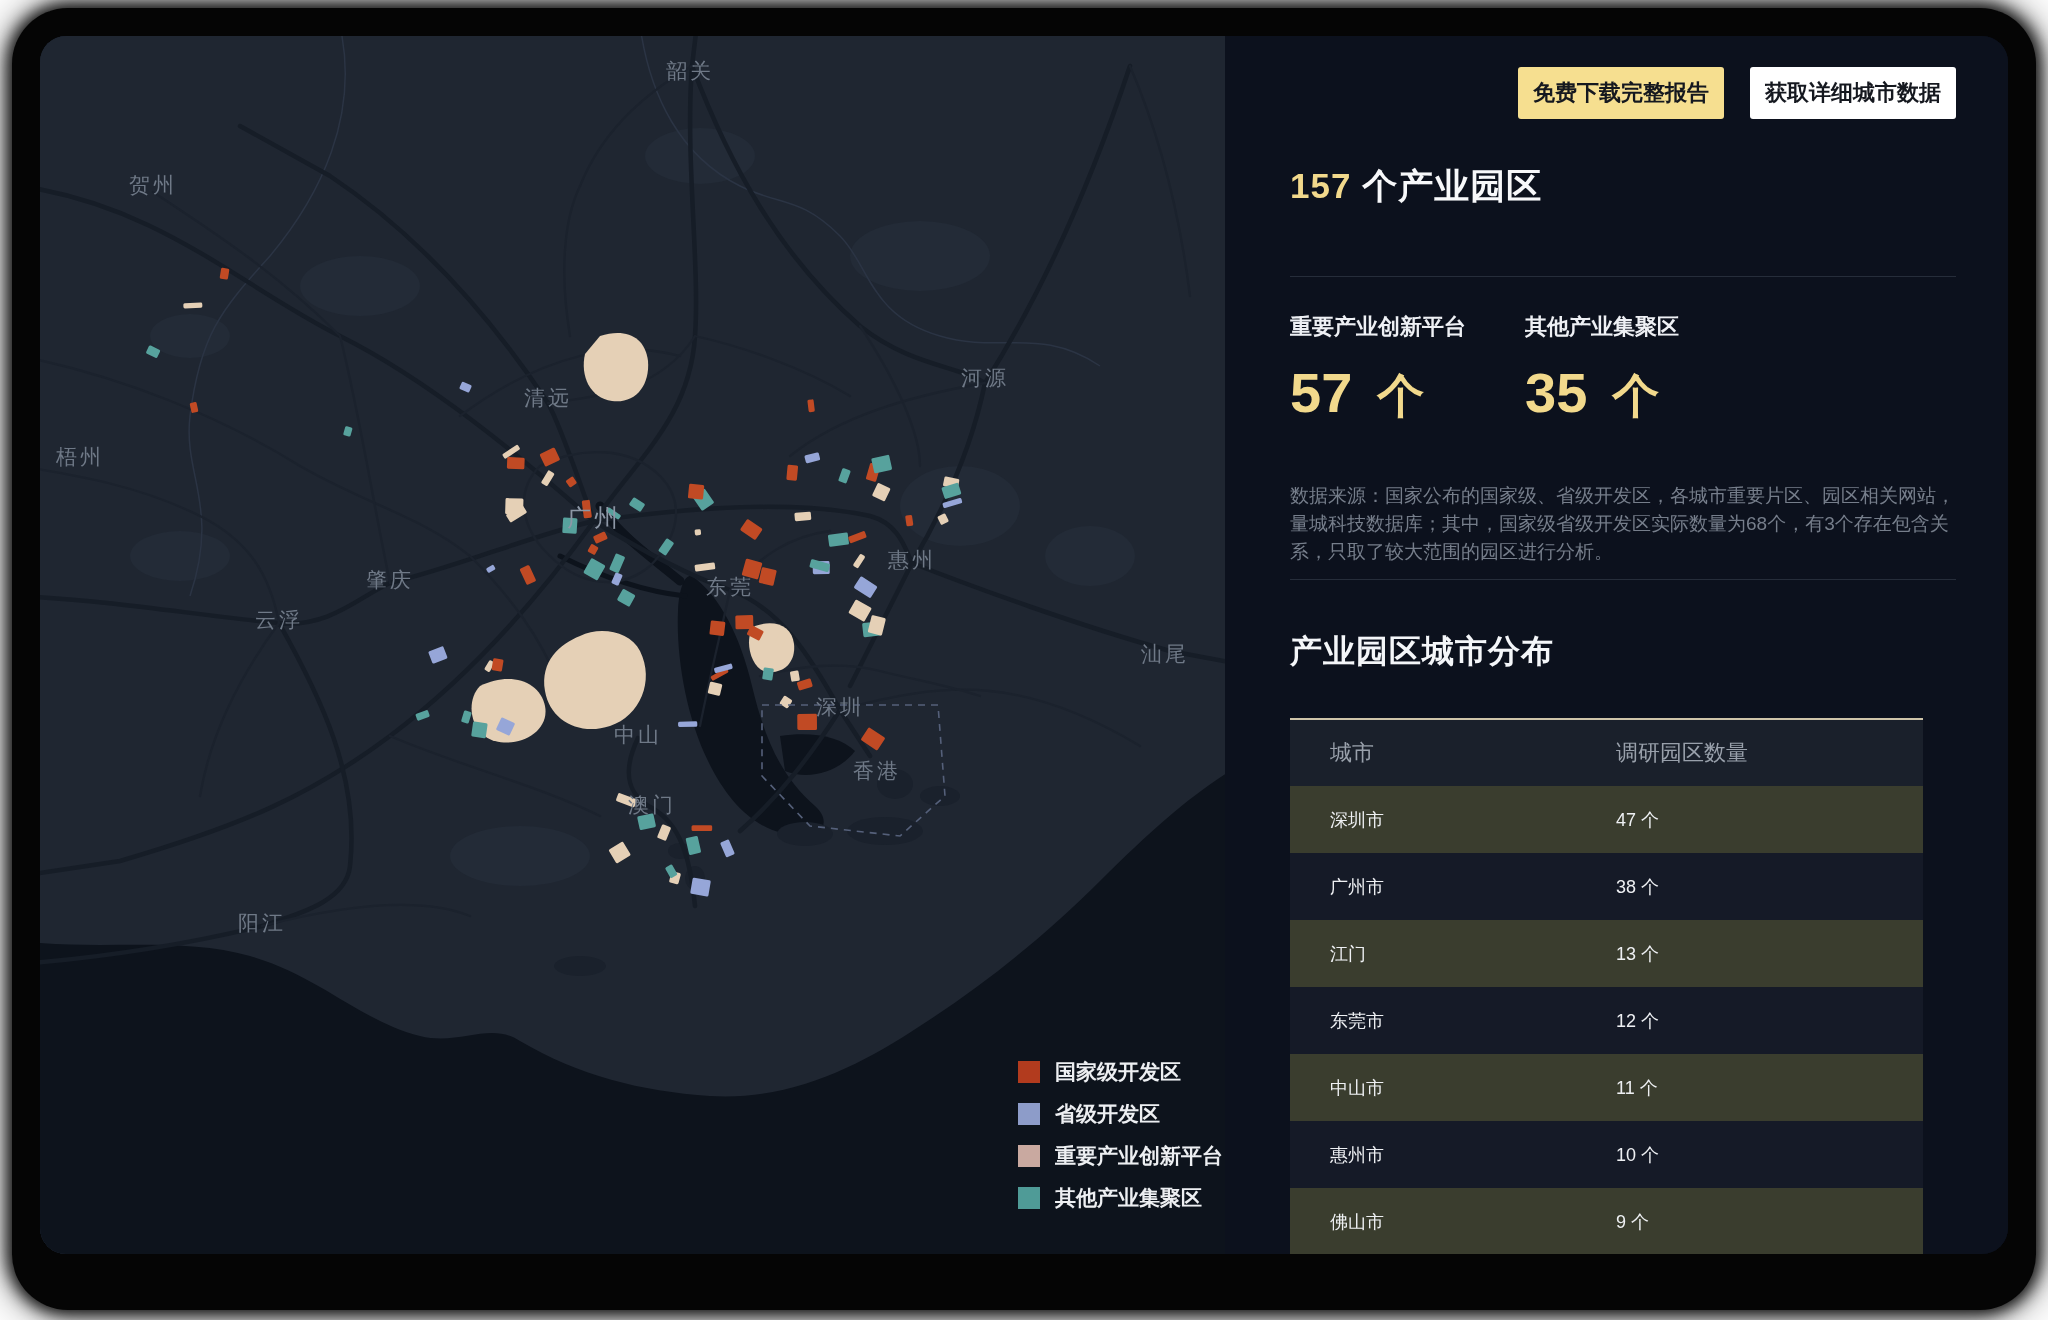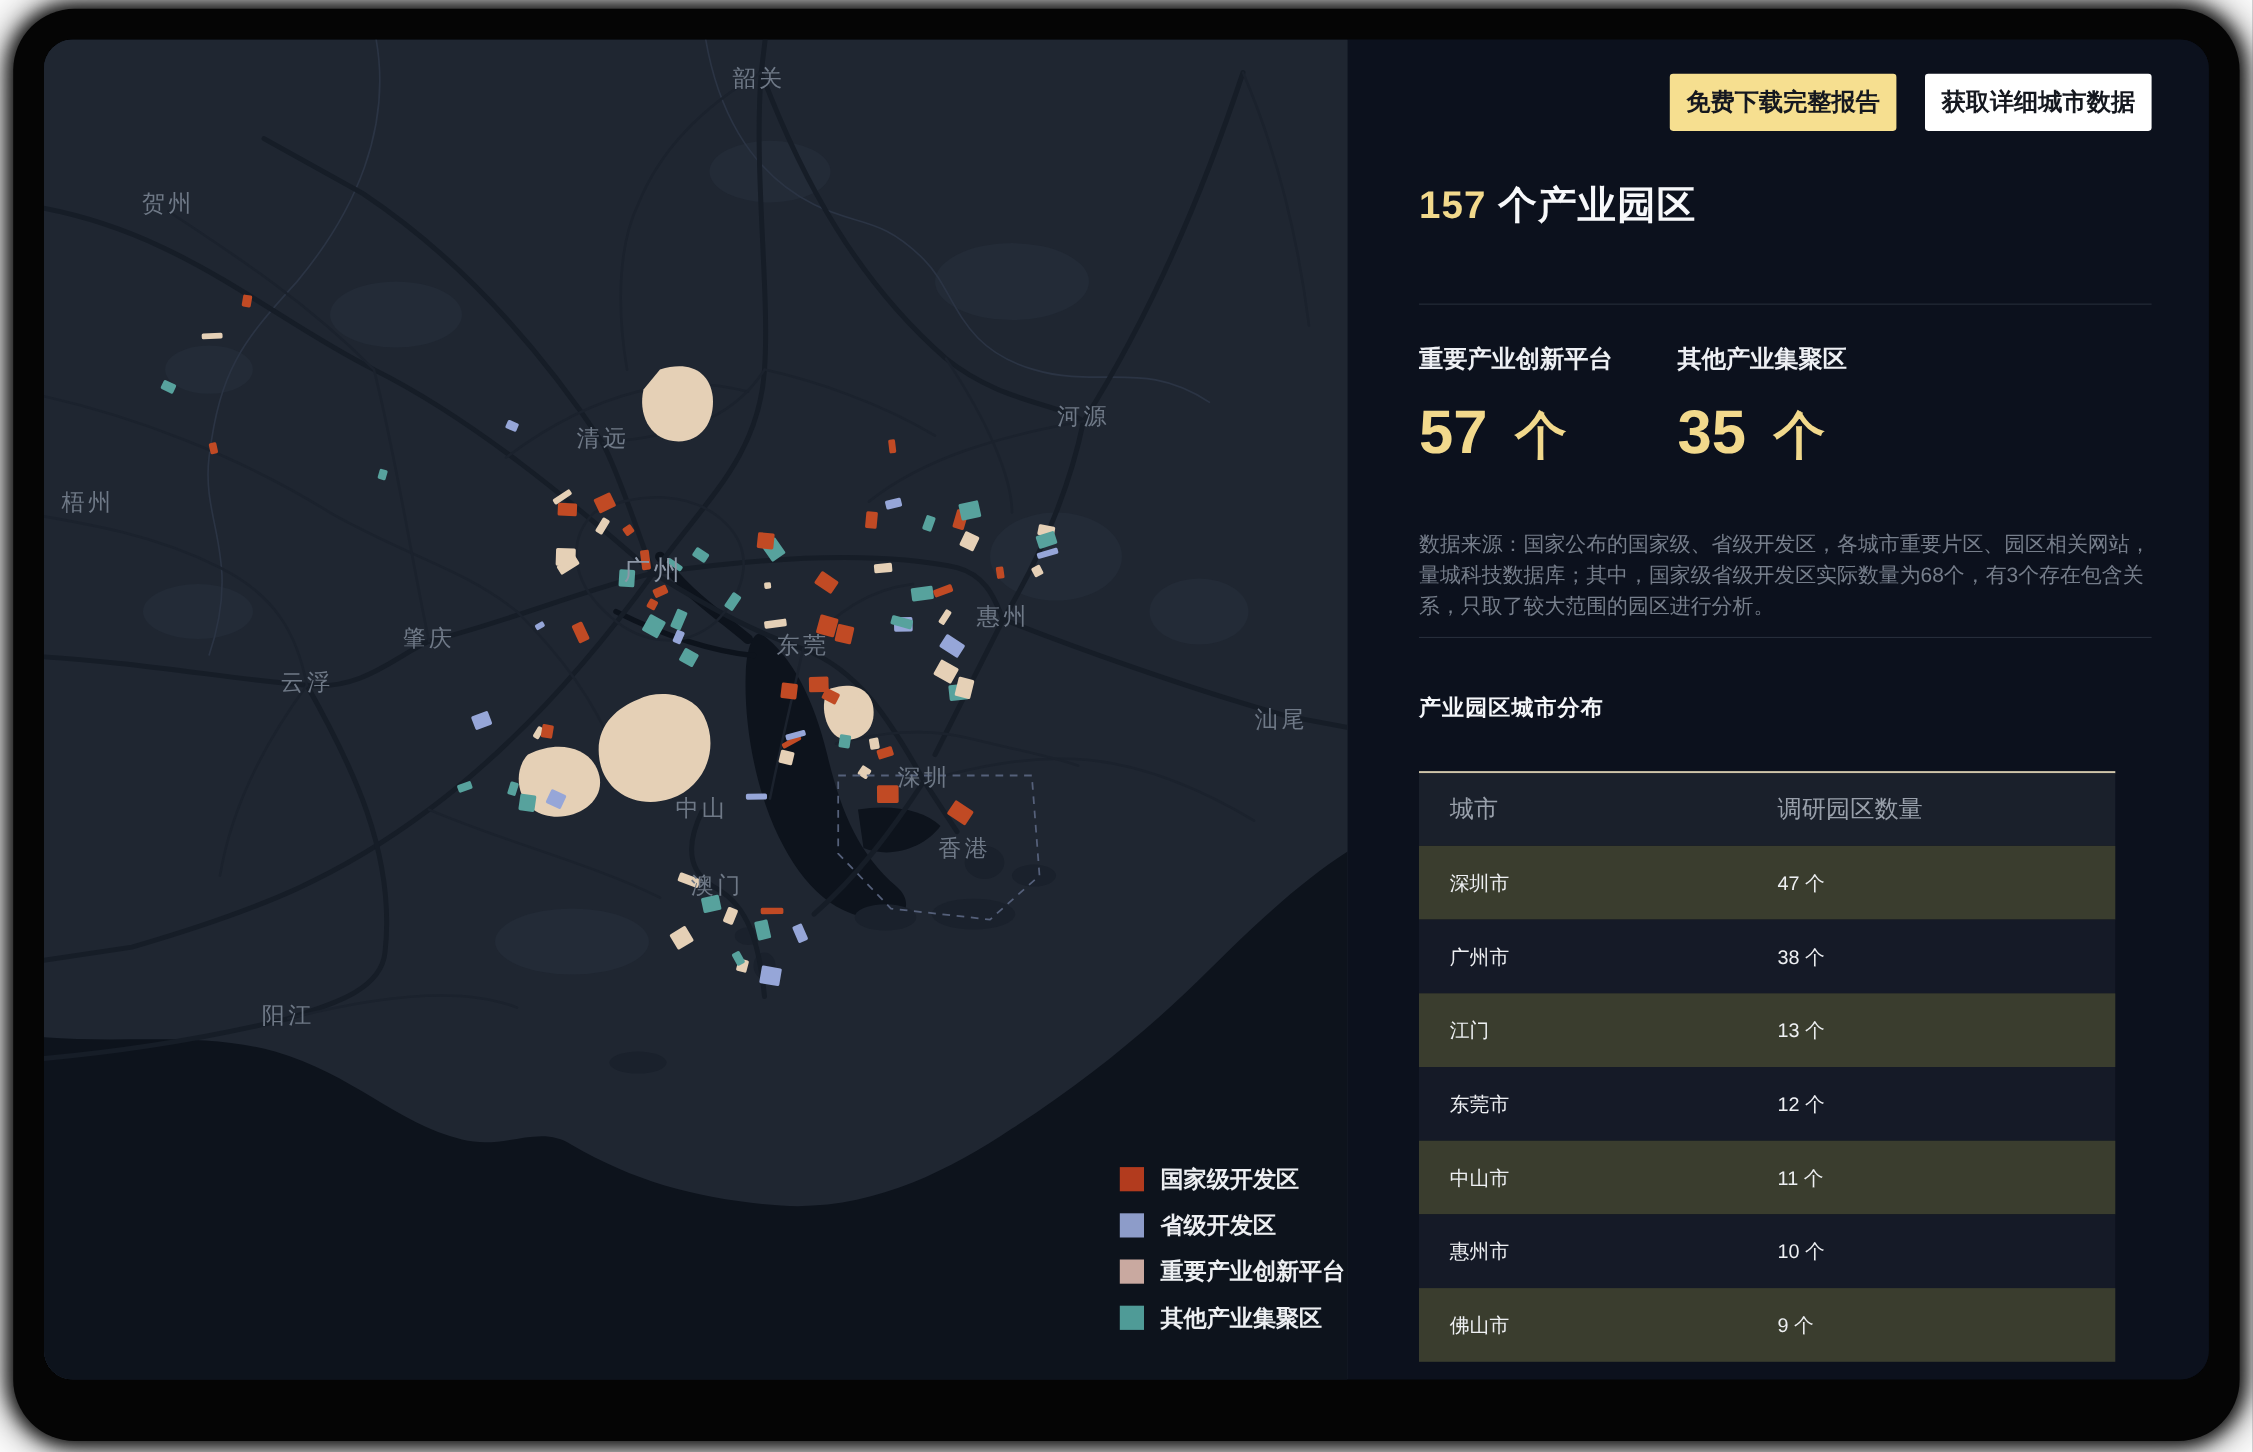--- a/index.html
+++ b/index.html
@@ -50,29 +50,29 @@
   .divider-1 { margin-top:66px; }
   .divider-2 { margin-top:13px; }
 
   .stats { display:grid; grid-template-columns:235px 243px auto; margin-top:35px; }
   .stat-label { font-size:22px; font-weight:bold; color:#eef0f4; white-space:nowrap; }
   .stat-value { margin-top:18px; font-size:56px; font-weight:bold; color:#f2d98c; }
   .stat-value .unit { font-size:47px; margin-left:12px; }
 
   .source { margin-top:54px; font-size:19px; line-height:28px; color:#767e8b; width:100%; }
 
-  .section-title { margin-top:50px; font-size:20px; font-weight:bold; color:#f4f6f9; letter-spacing:1px; }
+  .section-title { margin-top:50px; font-size:32px; font-weight:bold; color:#f4f6f9; letter-spacing:1px; }
 
   .city-table { margin-top:44px; width:633px; border-top:2px solid #cfc5aa; }
   .t-header { height:66px; background:#1a202b; display:flex; align-items:center;
     color:#99a0ab; font-size:22px; }
   .t-row { height:67px; display:flex; align-items:center; color:#eef0f3; font-size:18px; }
   .t-row.odd { background:#3a3d2e; }
   .t-row.even { background:#151a27; }
-  .c1 { width:326px; padding-left:28px; }
+  .c1 { width:326px; padding-left:40px; }
   .c2 { flex:1; }
 </style>
 </head>
 <body>
 
 <div class="noise-frame"></div>
 
 <div class="card">
 
   <div class="map-pane">

